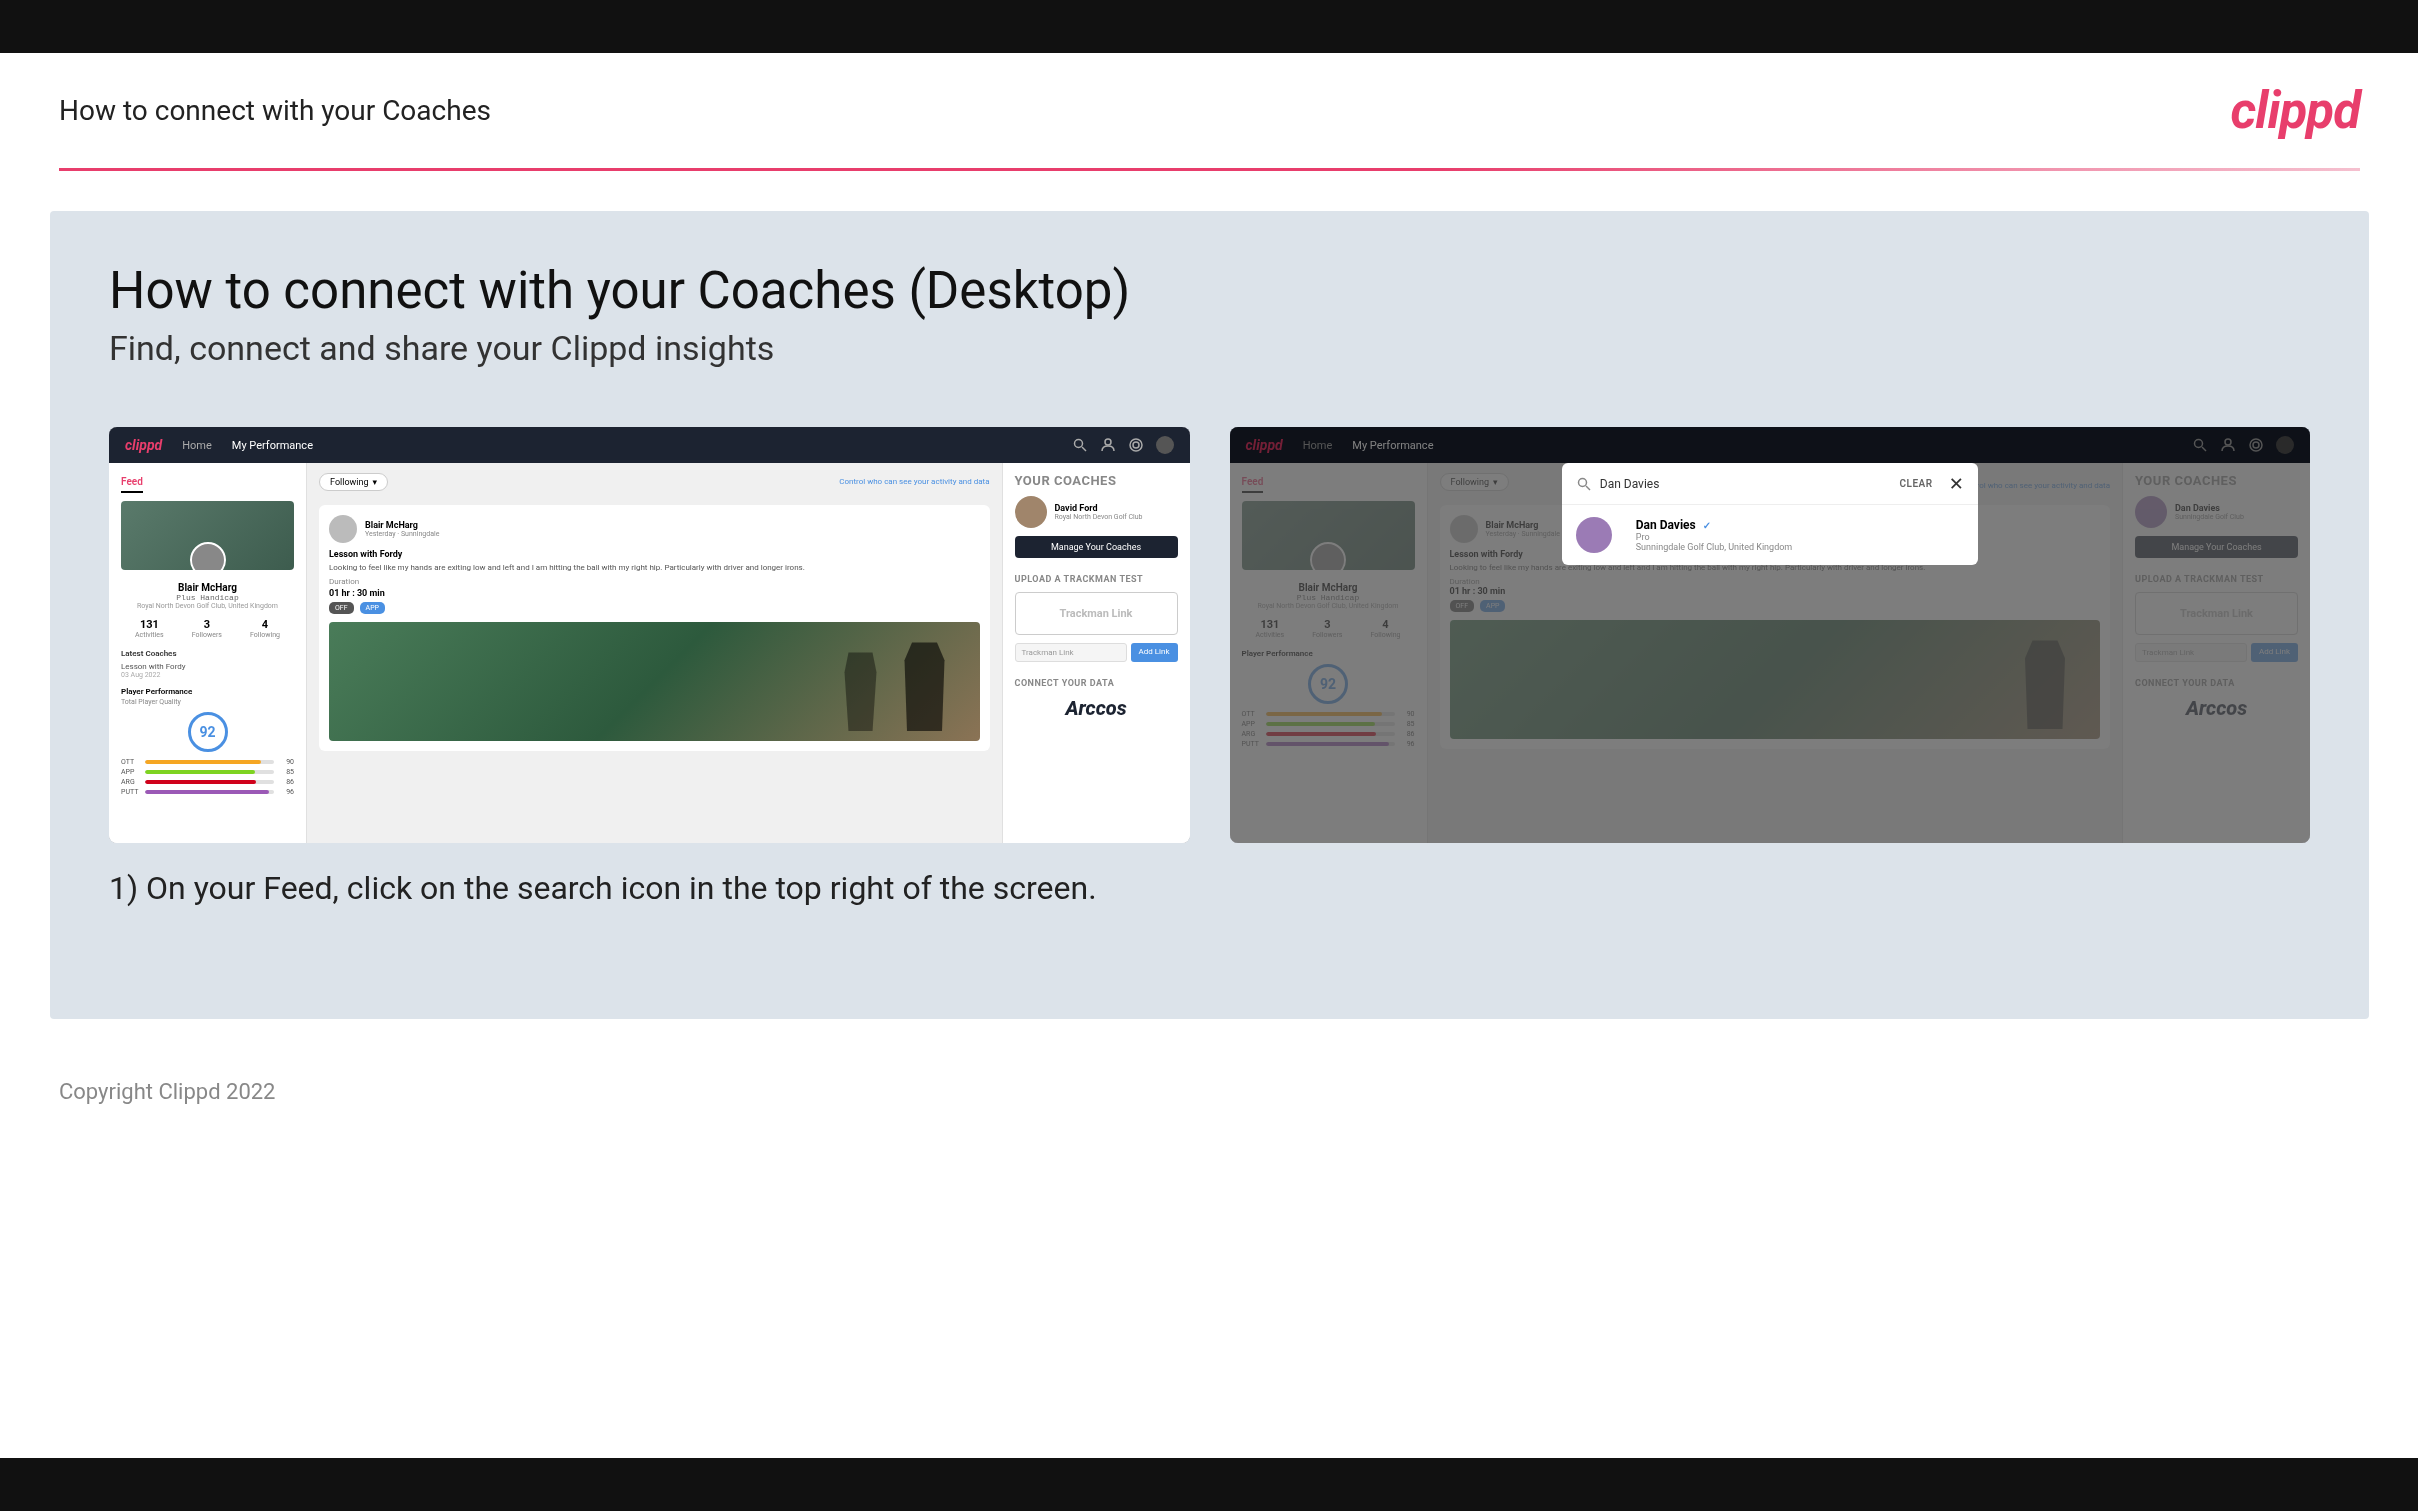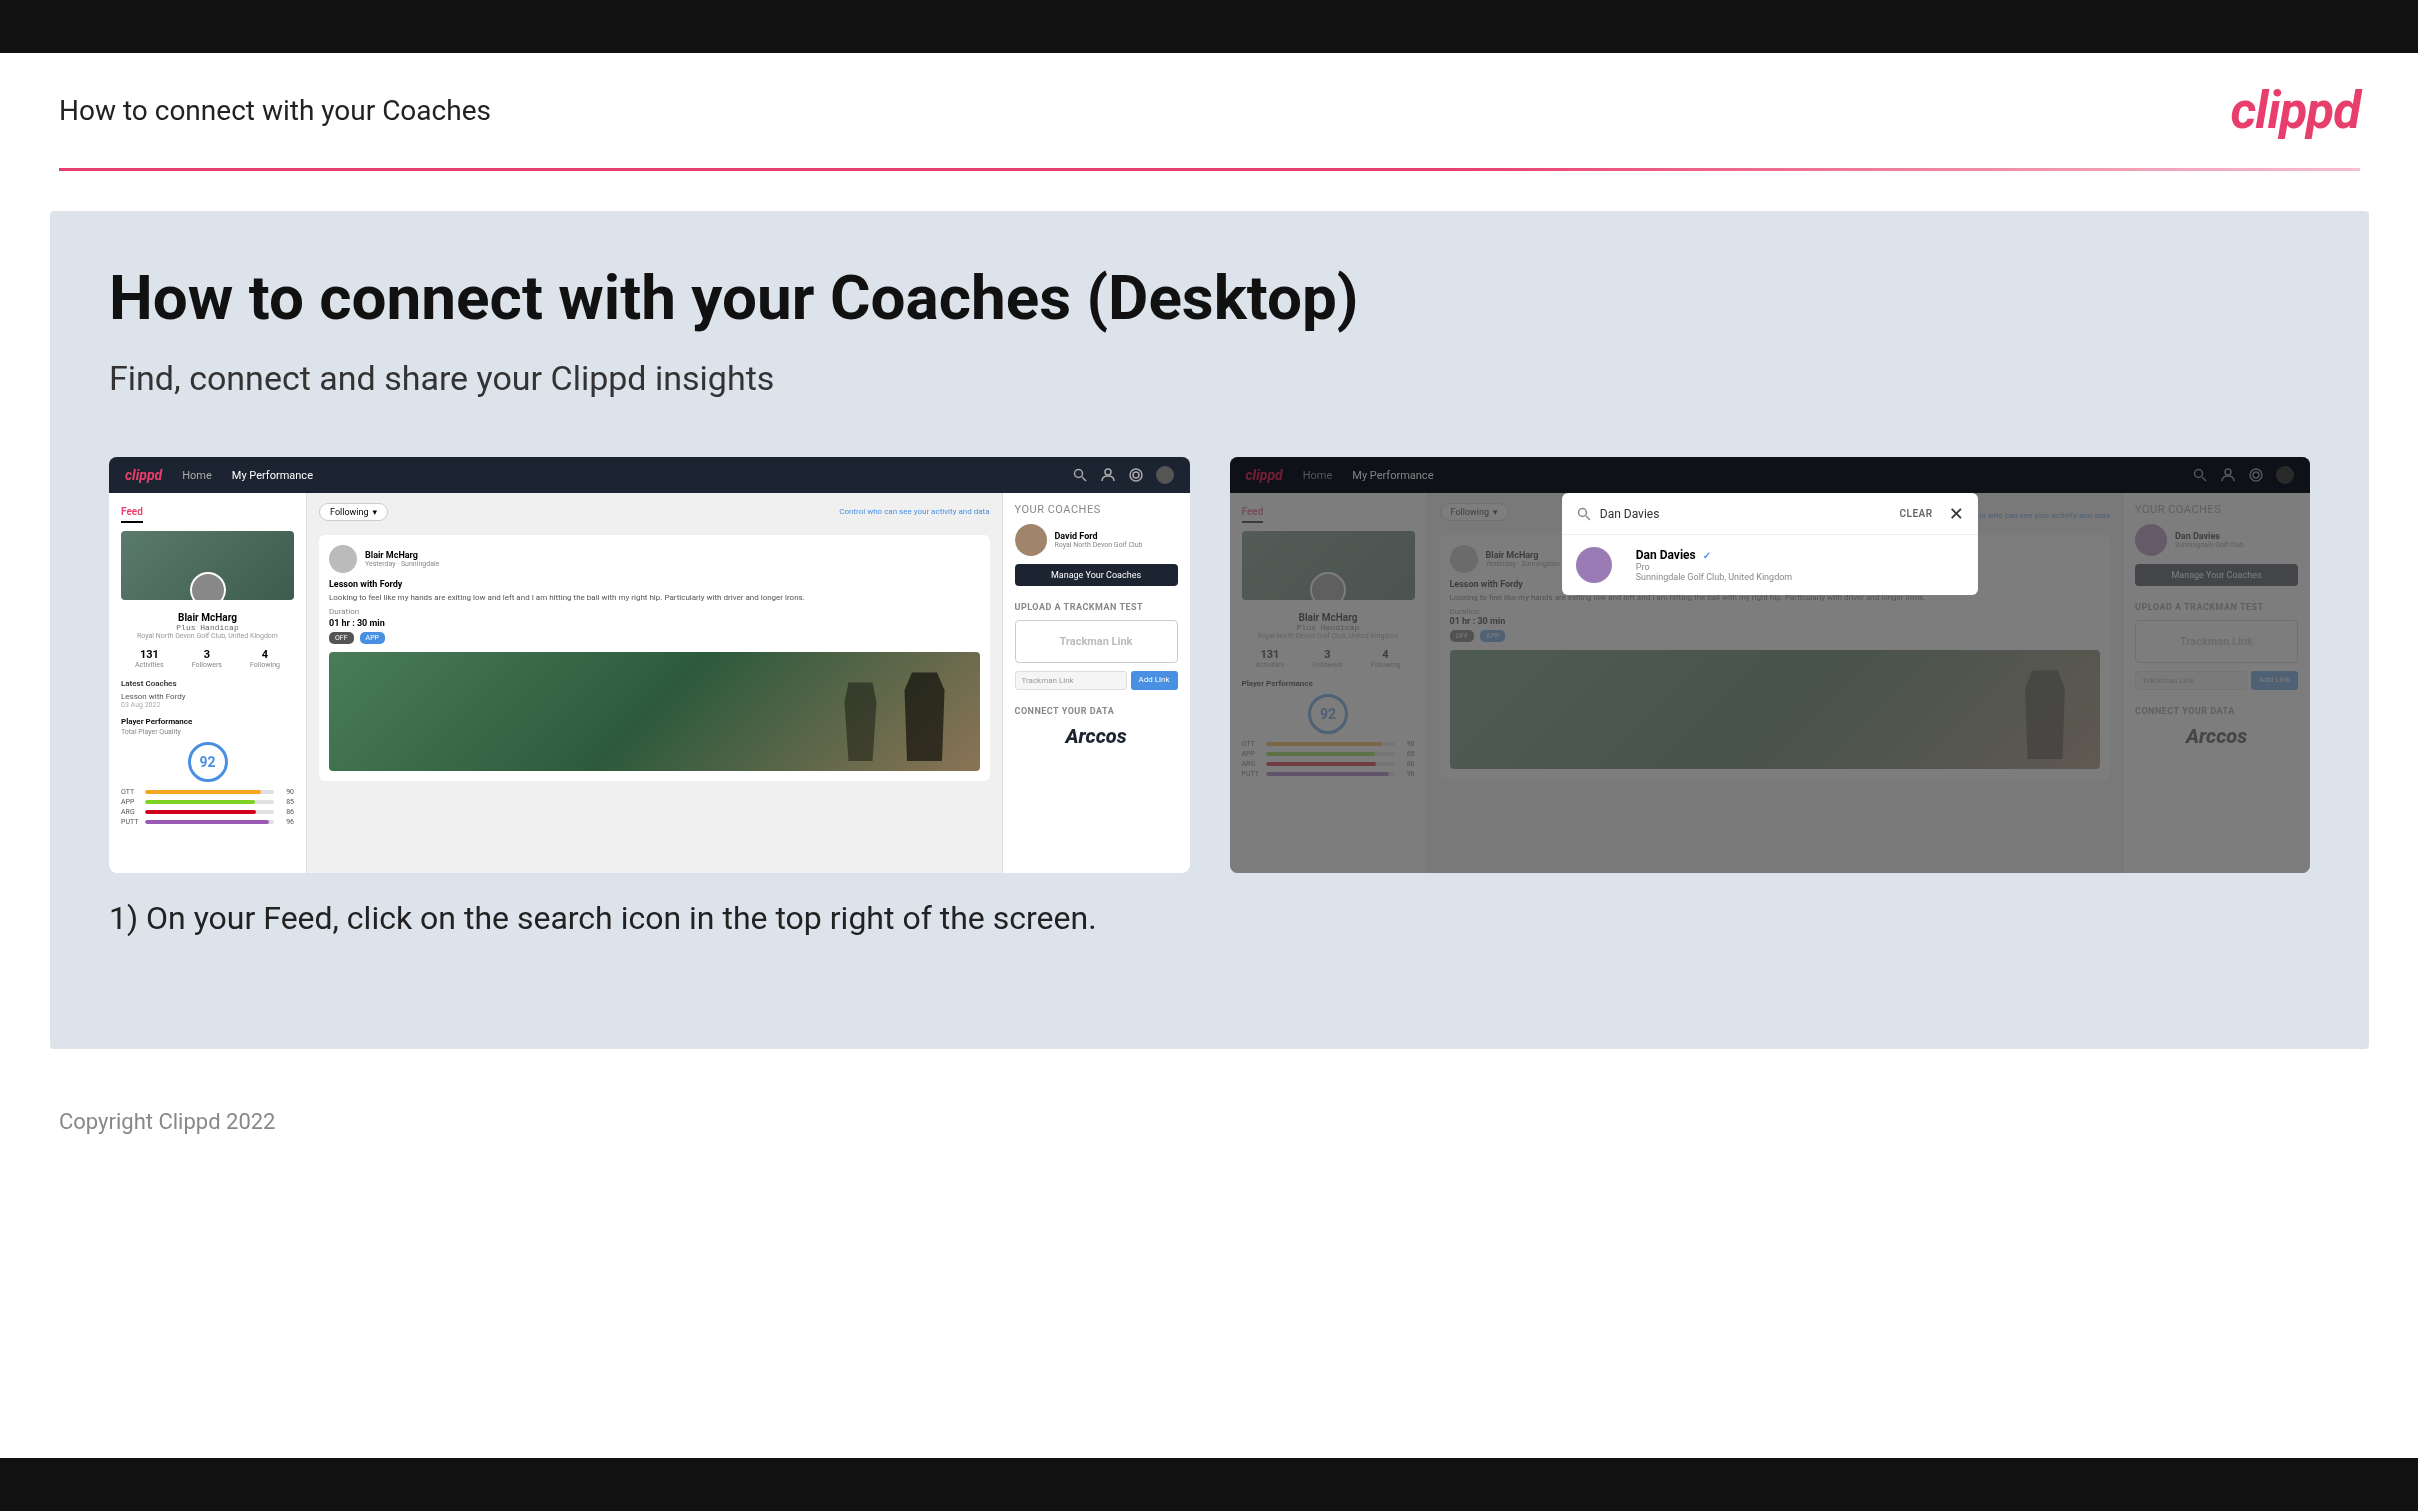--- a/index.html
+++ b/index.html
@@ -49,24 +49,24 @@
 
     
     .main-content {
       background: #dce3ea;
       margin: 40px 50px;
       padding: 50px 59px 59px;
       border-radius: 4px;
     }
 
     .page-heading {
-      font-size: 62px;
-      font-weight: 700;
+      font-size: 51px;
+      font-weight: 400;
       color: #111;
-      margin-bottom: 24px;
+      margin-bottom: 8px;
     }
 
     .page-subheading {
       font-size: 34px;
       font-weight: 400;
       color: #333;
       margin-bottom: 59px;
     }
 
     
@@ -397,22 +397,22 @@
     
     .mock-coaches-panel {
       width: 188px;
       background: #fff;
       border-left: 1px solid #e0e0e0;
       padding: 10px 12px;
       flex-shrink: 0;
     }
 
     .mock-coaches-title {
-      font-size: 11px;
-      font-weight: 400;
+      font-size: 13px;
+      font-weight: 700;
       color: #888;
       margin-bottom: 8px;
       text-transform: uppercase;
       letter-spacing: 0.5px;
     }
 
     .mock-coach-item {
       display: flex;
       align-items: center;
       gap: 8px;

